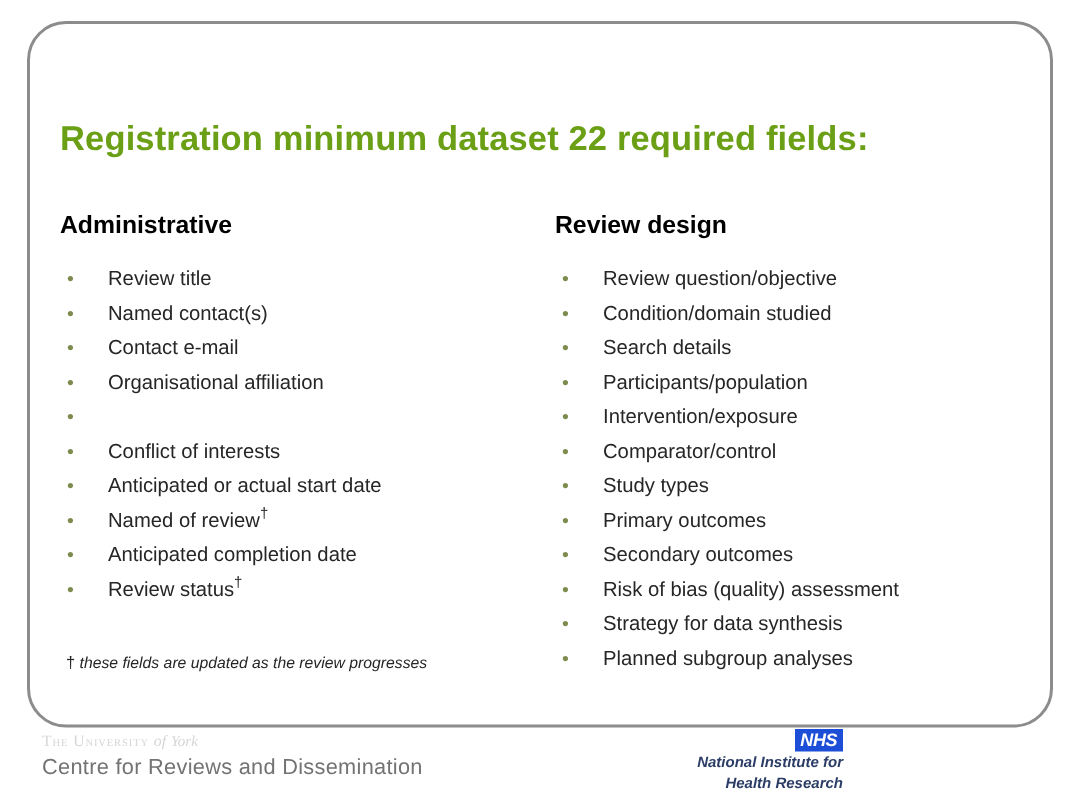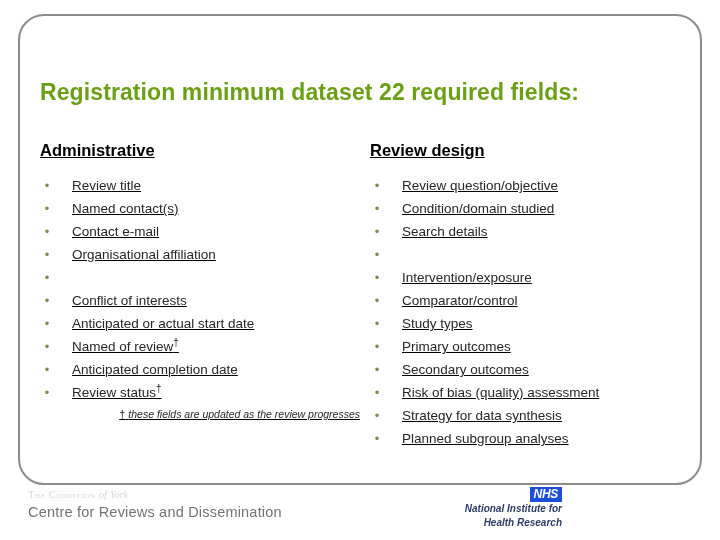--- a/index.html
+++ b/index.html
@@ -46,21 +46,20 @@
   .columns {
     position: absolute;
     left: 40px;
     top: 140px;
     width: 644px;
     display: flex;
     flex-direction: row;
   }
   .col {
     box-sizing: border-box;
-    text-decoration: underline;
   }
   .col-left { width: 330px; padding-right: 10px; }
   .col-right { width: 314px; }
 
   .col-head {
     color: #000000;
     font-family: "Liberation Sans", sans-serif;
     font-size: 16.5px;
     font-weight: bold;
     margin: 0 0 14px 0;
@@ -91,28 +90,27 @@
     text-align: center;
     color: #7d8c4e;
     font-size: 13px;
   }
   .dagger {
     font-size: 10px;
     vertical-align: super;
     line-height: 0;
   }
   .footnote {
-    margin-top: 4px;
+    margin-top: 32px;
     margin-left: 4px;
     font-family: "Liberation Sans", sans-serif;
     font-size: 10.5px;
     font-style: italic;
     color: #262626;
     white-space: nowrap;
-    text-align: right;
   }
   .footnote .fn-dagger {
     font-style: normal;
     font-size: 11px;
     vertical-align: baseline;
   }
 
   
   .footer-left {
     position: absolute;
@@ -207,37 +205,37 @@
         <span>these fields are updated as the review progresses</span>
       </div>
     </div>
 
     <div class="col col-right">
       <div class="col-head">Review design</div>
       <ul class="fields">
         <li><span class="bullet">•</span><span>Review question/objective</span></li>
         <li><span class="bullet">•</span><span>Condition/domain studied</span></li>
         <li><span class="bullet">•</span><span>Search details</span></li>
-        <li><span class="bullet">•</span></li>
+        <li><span class="bullet">•</span><span>Participants/population</span></li>
         <li><span class="bullet">•</span><span>Intervention/exposure</span></li>
         <li><span class="bullet">•</span><span>Comparator/control</span></li>
         <li><span class="bullet">•</span><span>Study types</span></li>
         <li><span class="bullet">•</span><span>Primary outcomes</span></li>
         <li><span class="bullet">•</span><span>Secondary outcomes</span></li>
         <li><span class="bullet">•</span><span>Risk of bias (quality) assessment</span></li>
         <li><span class="bullet">•</span><span>Strategy for data synthesis</span></li>
         <li><span class="bullet">•</span><span>Planned subgroup analyses</span></li>
       </ul>
     </div>
 
   </div>
 
   <div class="footer-left">
     <div class="uoy-logo">
-      <span>The Condition</span>
+      <span>The University</span>
       <span class="of">of</span>
       <span class="york">York</span>
     </div>
     <div class="crd-name">Centre for Reviews and Dissemination</div>
   </div>
 
   <div class="footer-right">
     <div class="nhs-box">NHS</div>
     <div class="nihr-line">National Institute for</div>
     <div class="nihr-line">Health Research</div>

